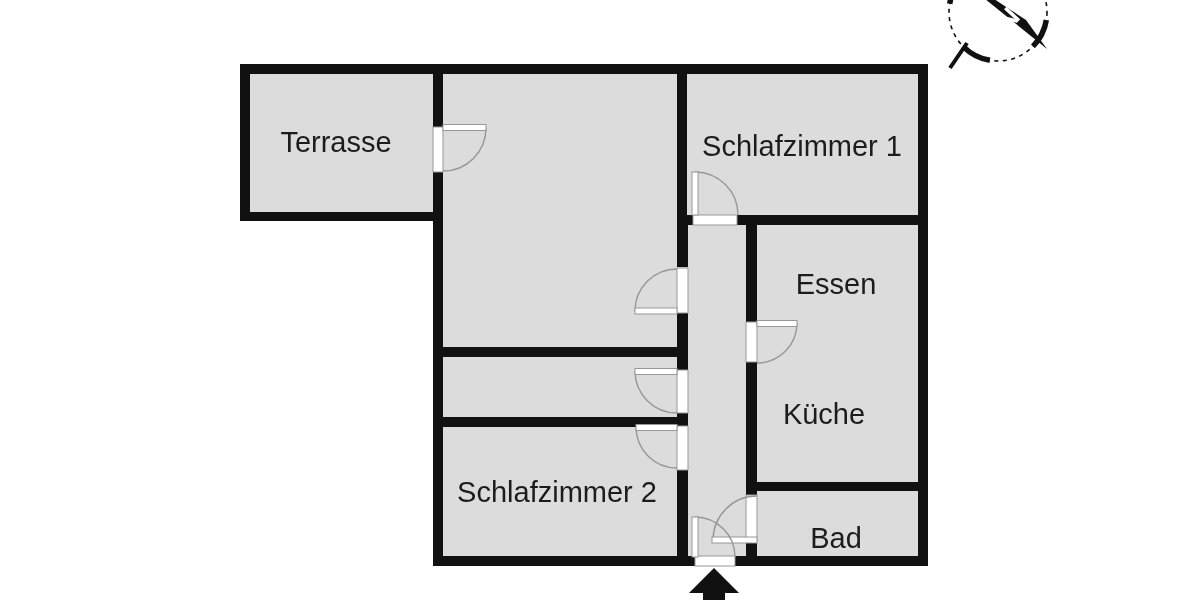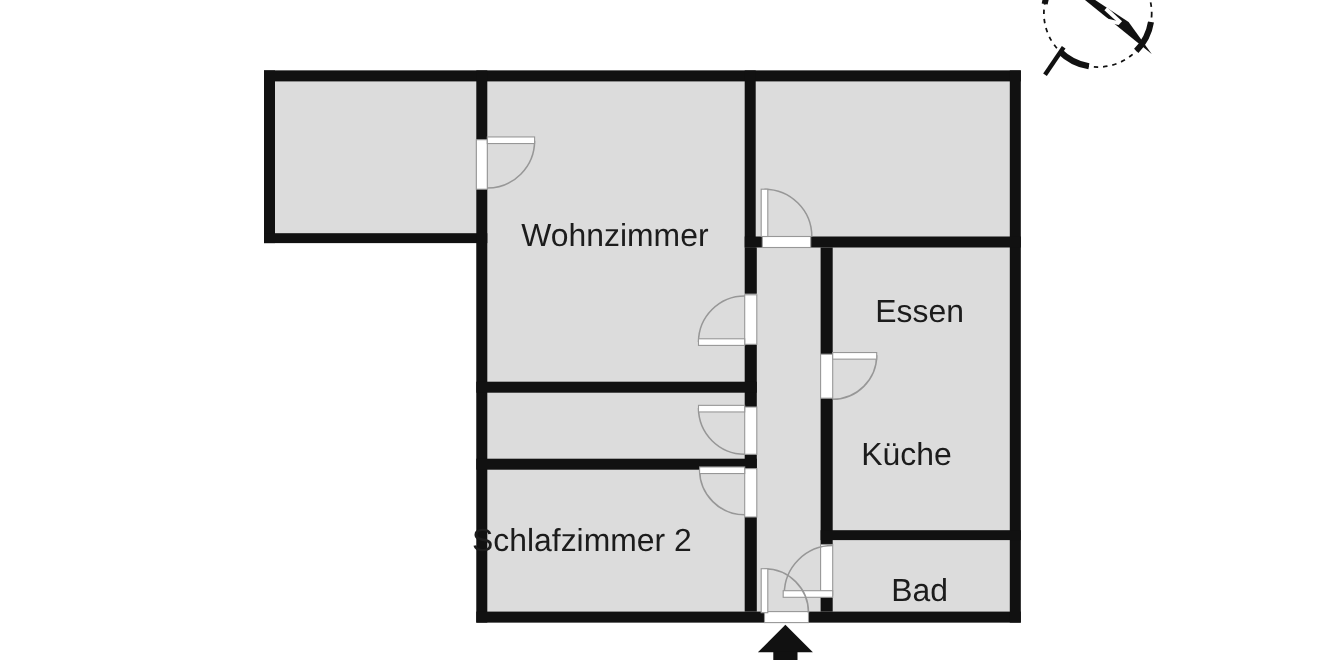--- a/index.html
+++ b/index.html
@@ -117,18 +117,19 @@
 
     <g>
       <circle class="ring" cx="998" cy="12" r="49" stroke-width="1.6" stroke-dasharray="4 4.5"></circle>
       <circle class="ring" cx="998" cy="12" r="49" stroke-width="5.5" stroke-dasharray="30 47" stroke-dashoffset="-8"></circle>
       <line class="tick" x1="967" y1="43" x2="950" y2="68"></line>
       <polygon class="needle" points="950,-30 1026,20 1047,49 990,3"></polygon>
       <text class="compass-n" x="1008" y="28" transform="rotate(-47 1008 19)">N</text>
     </g>
   </svg>
 
-  <div class="label" style="left:559px;top:215px">Wohnzimmer</div>
+  <div class="label" style="left:336px;top:142px">Terrasse</div>
+  <div class="label" style="left:802px;top:146px">Schlafzimmer 1</div>
   <div class="label" style="left:836px;top:284px">Essen</div>
   <div class="label" style="left:824px;top:414px">Küche</div>
-  <div class="label" style="left:529px;top:492px">Schlafzimmer 2</div>
+  <div class="label" style="left:557px;top:492px">Schlafzimmer 2</div>
   <div class="label" style="left:836px;top:538px">Bad</div>
 </div>
 
 </body></html>

